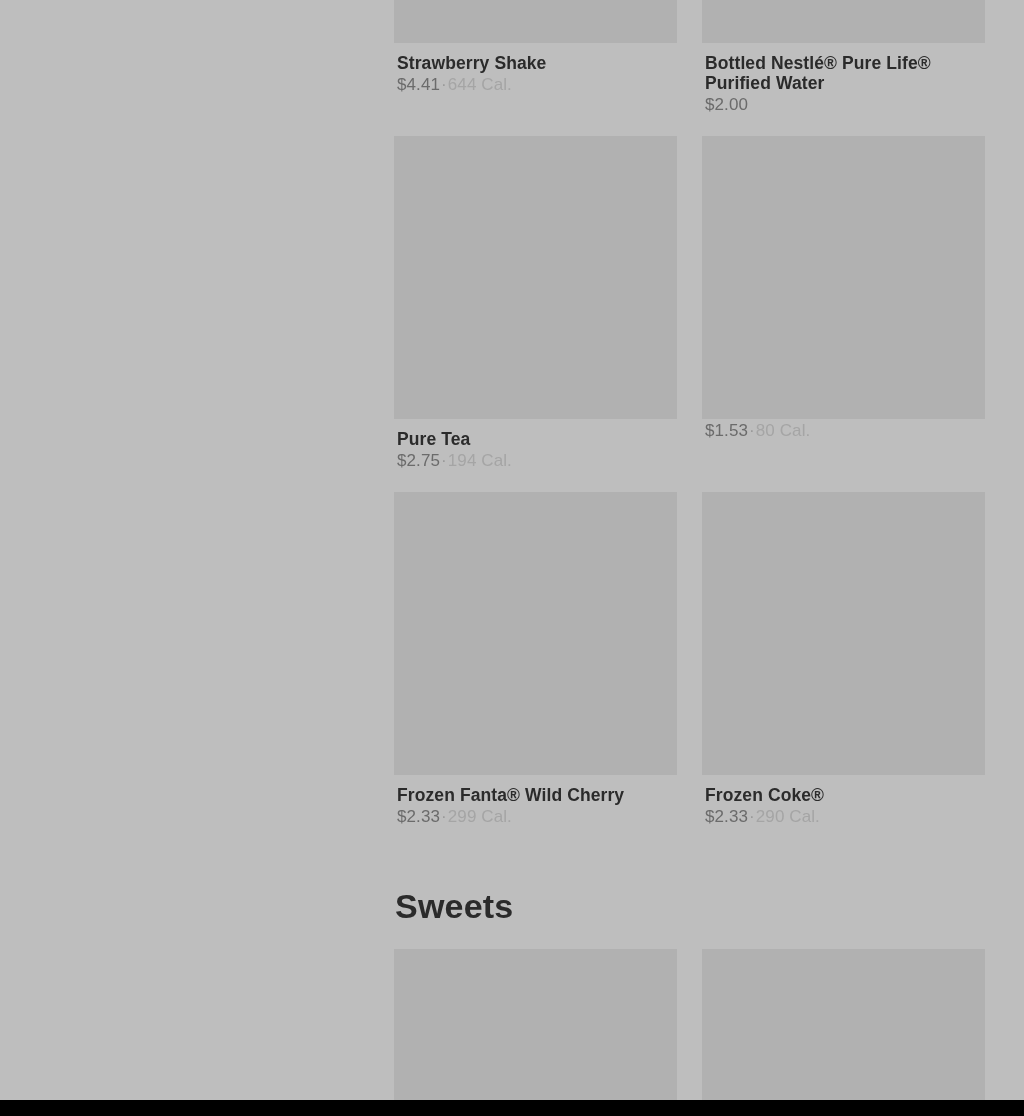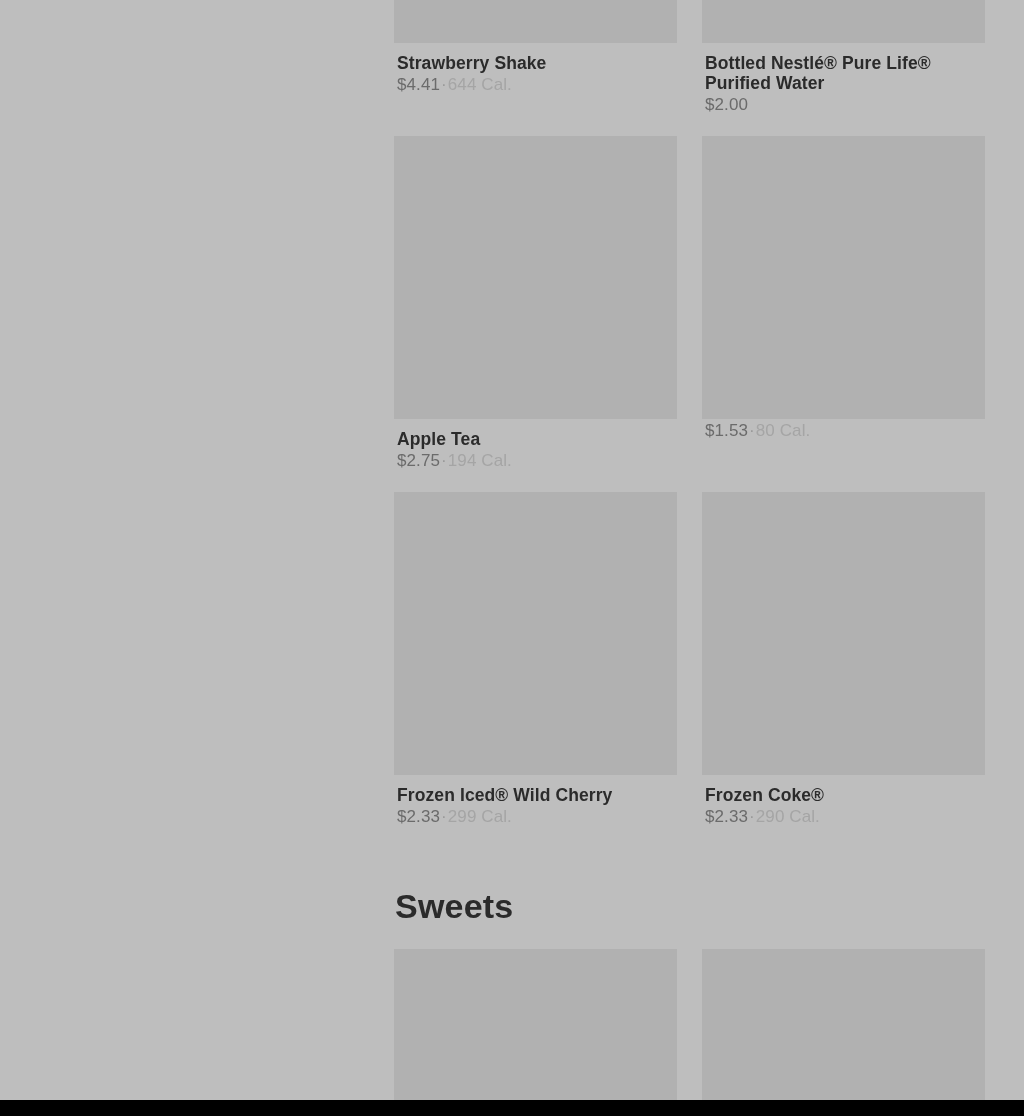--- a/index.html
+++ b/index.html
@@ -133,36 +133,36 @@
         <div class="product-card">
           <div class="product-image"></div>
           <div class="product-name">Bottled Nestlé® Pure Life® Purified Water</div>
           <div class="product-meta">
             <span class="price">$2.00</span><span class="dot"></span><span class="cal"></span>
           </div>
         </div>
 
         <div class="product-card">
           <div class="product-image"></div>
-          <div class="product-name">Apple Tea</div>
+          <div class="product-name">Pure Tea</div>
           <div class="product-meta">
             <span class="price">$2.75</span><span class="dot">·</span><span class="cal">194 Cal.</span>
           </div>
         </div>
 
         <div class="product-card">
           <div class="product-image"></div>
           <div class="product-meta">
             <span class="price">$1.53</span><span class="dot">·</span><span class="cal">80 Cal.</span>
           </div>
         </div>
 
         <div class="product-card">
           <div class="product-image"></div>
-          <div class="product-name">Frozen Iced® Wild Cherry</div>
+          <div class="product-name">Frozen Fanta® Wild Cherry</div>
           <div class="product-meta">
             <span class="price">$2.33</span><span class="dot">·</span><span class="cal">299 Cal.</span>
           </div>
         </div>
 
         <div class="product-card">
           <div class="product-image"></div>
           <div class="product-name">Frozen Coke®</div>
           <div class="product-meta">
             <span class="price">$2.33</span><span class="dot">·</span><span class="cal">290 Cal.</span>

